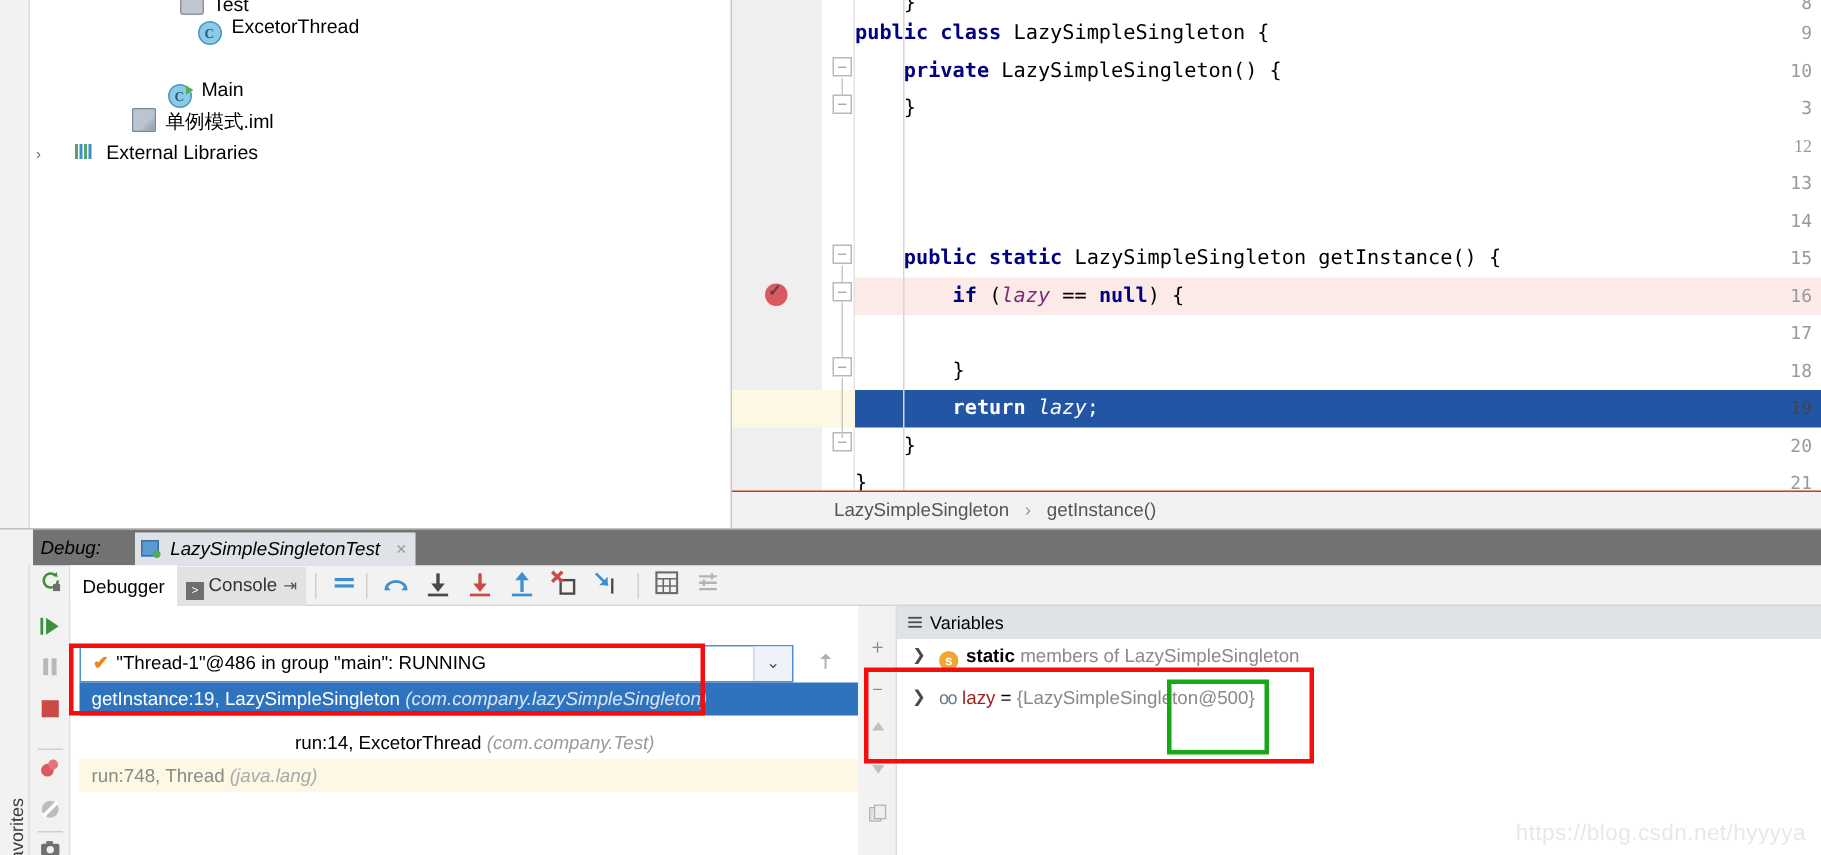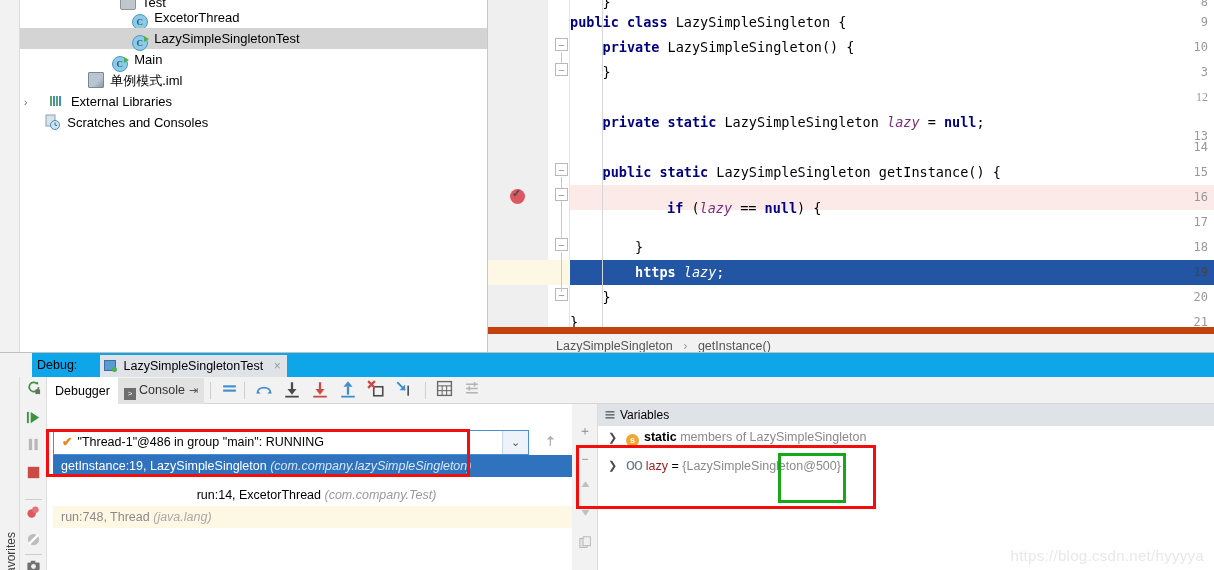--- a/index.html
+++ b/index.html
@@ -69,27 +69,27 @@
   }
   .fold-line { position:absolute; left:73px; width:1px; background:#c9c9c9; }
   .brk {
     position:absolute; left:22px; top:4px; width:15px; height:15px; border-radius:50%;
     background:#db5860;
   }
   .brk:after{ content:"✓"; position:absolute; left:2px; top:-2px; font-size:11px; color:#4a4a4a; font-weight:bold;}
   #indent-guide { position:absolute; left:114px; top:0; width:1px; height:327px; background:#d6d6d6;}
   #breadcrumb {
     position:absolute; left:0; bottom:0; width:726px; height:25px; line-height:25px;
-    background:#f2f2f2; border-top:7px solid #c2410c; color:#555; font-size:12.5px; padding-left:68px;
+    background:#f2f2f2; border-top:1px solid #c2410c; color:#555; font-size:12.5px; padding-left:68px;
   }
   #breadcrumb .sep { color:#9a9a9a; margin:0 7px; }
 
   
   #debug-panel { position:absolute; left:0; top:352px; width:1214px; height:218px; background:#f2f2f2; border-top:1px solid #c0c0c0;}
-  #debug-titlebar { position:absolute; left:32px; top:0; right:0; height:24px; background:#0ea5e9; }
+  #debug-titlebar { position:absolute; left:22px; top:0; right:0; height:24px; background:#737373;font-style:italic; }
   #debug-label { position:absolute; left:5px; top:0; height:24px; line-height:24px; font-size:12.5px; color:#000; }
   #debug-tab {
     position:absolute; left:68px; top:2px; height:22px; line-height:22px;
     background:#dfe3e8; padding:0 6px 0 4px; font-size:12.5px; color:#000; white-space:nowrap;
   }
   .tab-ico { display:inline-block; width:12px; height:11px; background:#5b9bd5; border:1px solid #3a6f9e; vertical-align:-1px; margin-right:4px; position:relative;}
   .tab-ico:after{content:"";position:absolute;right:-2px;bottom:-2px;width:5px;height:5px;border-radius:50%;background:#4caf50;}
   .closex { color:#9a9a9a; margin-left:7px; font-size:12px;}
 
   
@@ -132,21 +132,21 @@
   .frame-row.tint .pkg { color:#a9a9a9; }
 
   
   #vars-vtoolbar { position:absolute; left:572px; top:51px; width:26px; height:167px; background:#f2f2f2; border-right:1px solid #dcdcdc;}
   .vvt { position:absolute; left:0; width:26px; height:26px; text-align:center; line-height:26px; font-size:13px; color:#8a8a8a;}
   #vars-pane { position:absolute; left:598px; top:51px; right:0; height:167px; background:#fff; }
   #vars-header { position:absolute; left:0; top:0; right:0; height:22px; line-height:22px; background:#dfe3e8; font-size:12px; padding-left:6px;}
   .var-row { position:absolute; left:0; right:0; height:22px; line-height:22px; font-size:12.5px; padding-left:28px; white-space:nowrap;}
   .var-exp { position:absolute; left:10px; color:#4a4a4a; font-size:11px;}
   .ico-static { display:inline-block;width:13px;height:13px;border-radius:50%;background:#f0a732;color:#fff;font-size:9px;text-align:center;line-height:13px;vertical-align:-2px;margin-right:5px;font-weight:bold;}
-  .ico-oo { display:inline-block; color:#6a7c8c; margin-right:4px; letter-spacing:-1px; font-size:16px;}
+  .ico-oo { display:inline-block; color:#6a7c8c; margin-right:4px; letter-spacing:-1px; font-size:12px;}
   .vname-red { color:#9b1d1d; }
   .vgray { color:#8a8a8a; }
 
   
   .anno-red { position:absolute; border:3px solid #f40d0d; pointer-events:none; }
   .anno-green { position:absolute; border:3px solid #17a81a; pointer-events:none; }
 
   
   #watermark { position:absolute; right:10px; bottom:6px; font-size:15px; color:#e8e8e8; letter-spacing:.3px;}
 </style>
@@ -163,25 +163,20 @@
       <span class="tree-ico" style="background:#bfc6cc;border:1px solid #8d969e;border-radius:2px;"></span>
       <span>Test</span>
     </div>
 
     <div class="tree-row" style="top:7px;">
       <span style="display:inline-block;width:104px;"></span>
       <span class="tree-ico ico-class">C</span>
       <span>ExcetorThread</span>
     </div>
 
-    <div class="tree-row selected" style="top:28px;">
-      <span style="display:inline-block;width:104px;"></span>
-      <span class="tree-ico ico-class">C<i class="runmark"></i></span>
-      <span>LazySimpleSingletonTest</span>
-    </div>
 
     <div class="tree-row" style="top:49px;">
       <span style="display:inline-block;width:84px;"></span>
       <span class="tree-ico ico-class">C<i class="runmark"></i></span>
       <span>Main</span>
     </div>
 
     <div class="tree-row" style="top:91px;">
       <span class="chev">›</span>
       <span style="display:inline-block;width:8px;"></span>
@@ -195,31 +190,20 @@
       </span>
       <span>External Libraries</span>
     </div>
 
     <div class="tree-row" style="top:70px;">
       <span style="display:inline-block;width:60px;"></span>
       <span class="tree-ico ico-iml"></span>
       <span>单例模式.iml</span>
     </div>
 
-    <div class="tree-row" style="top:112px;">
-      <span style="display:inline-block;width:17px;"></span>
-      <span class="tree-ico ico-scratch">
-        <svg width="16" height="16" viewBox="0 0 16 16">
-          <rect x="1" y="1" width="9" height="11" fill="#d8e2ea" stroke="#8ba2b5"></rect>
-          <circle cx="10" cy="11" r="4.5" fill="#cfe3f0" stroke="#4a90b8"></circle>
-          <path d="M10 8.5 L10 11 L12 11.6" stroke="#2a6e96" fill="none" stroke-width="1"></path>
-        </svg>
-      </span>
-      <span>Scratches and Consoles</span>
-    </div>
   </div>
 
   <div id="editor">
     <div id="gutter"></div>
     <div id="fold-strip"></div>
 
     <div class="hl-break" style="top:185px;"></div>
     <div class="ln-exec-bg" style="top:260px;"></div>
     <div class="hl-exec" style="top:260px;"></div>
 
@@ -234,42 +218,41 @@
     <div class="fold-mark" style="top:238px;">–</div>
     <div class="fold-mark" style="top:288px;">–</div>
     <div class="fold-line" style="top:252px;height:40px;"></div>
     <div id="indent-guide"></div>
 
     <div class="ln" style="top:-10px;">8</div>
     <div class="ln" style="top:10px;">9</div>
     <div class="ln" style="top:35px;">10</div>
     <div class="ln" style="top:60px;">3</div>
     <div class="ln" style="top:85px;font-family:Liberation Serif, serif;">12</div>
-    <div class="ln" style="top:124px;">13</div>
+    <div class="ln" style="top:110px;">13</div>
     <div class="ln" style="top:135px;">14</div>
     <div class="ln" style="top:160px;">15</div>
     <div class="ln" style="top:185px;">16</div>
     <div class="ln" style="top:210px;">17</div>
     <div class="ln" style="top:235px;">18</div>
     <div class="ln cur" style="top:260px;">19</div>
     <div class="ln" style="top:285px;">20</div>
     <div class="ln" style="top:310px;">21</div>
 
     <div class="code-line" style="top:-10px;">    }</div>
 
     <div class="code-line" style="top:10px;"><span class="kw">public class</span> LazySimpleSingleton {</div>
     <div class="code-line" style="top:35px;">    <span class="kw">private</span> LazySimpleSingleton() {</div>
     <div class="code-line" style="top:60px;">    }</div>
     <div class="code-line" style="top:85px;"></div>
-    <div class="code-line" style="top:110px;">    <span class="kw">private static</span> LazySimpleSingleton <span class="fld">lazy</span> = <span class="kw">null</span>;</div>
     <div class="code-line" style="top:135px;"></div>
     <div class="code-line" style="top:160px;">    <span class="kw">public static</span> LazySimpleSingleton getInstance() {</div>
-    <div class="code-line" style="top:196px;padding-left:32px;">        <span class="kw">if</span> (<span class="fld">lazy</span> == <span class="kw">null</span>) {</div>
+    <div class="code-line" style="top:185px;">        <span class="kw">if</span> (<span class="fld">lazy</span> == <span class="kw">null</span>) {</div>
     <div class="code-line" style="top:235px;">        }</div>
-    <div class="code-line on-exec" style="top:260px;">        <span class="kw">https</span> <span class="fld">lazy</span>;</div>
+    <div class="code-line on-exec" style="top:260px;">        <span class="kw">return</span> <span class="fld">lazy</span>;</div>
     <div class="code-line" style="top:285px;">    }</div>
     <div class="code-line" style="top:310px;">}</div>
 
     <div id="breadcrumb">
       <span>LazySimpleSingleton</span>
       <span class="sep">›</span>
       <span>getInstance()</span>
     </div>
   </div>
 </div>

